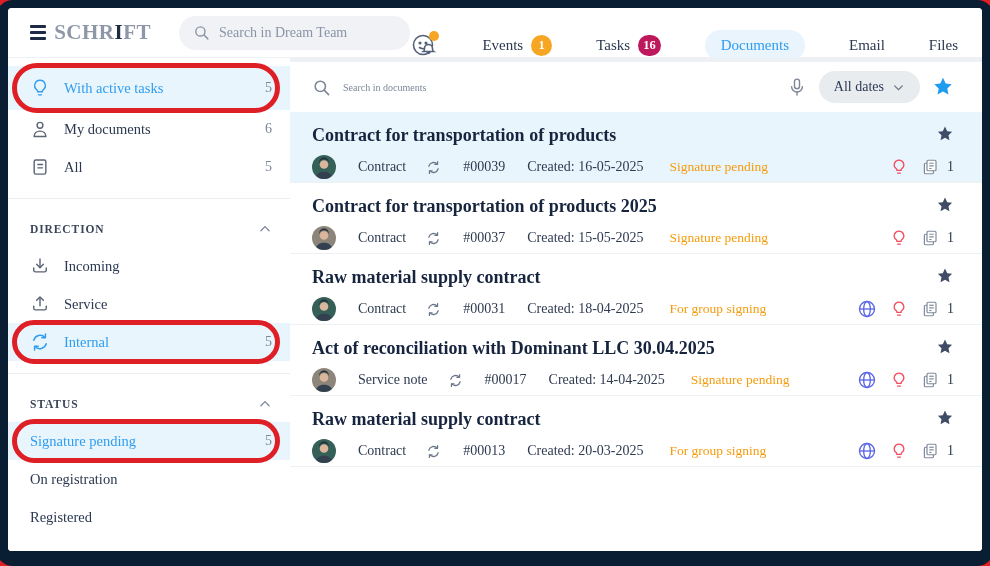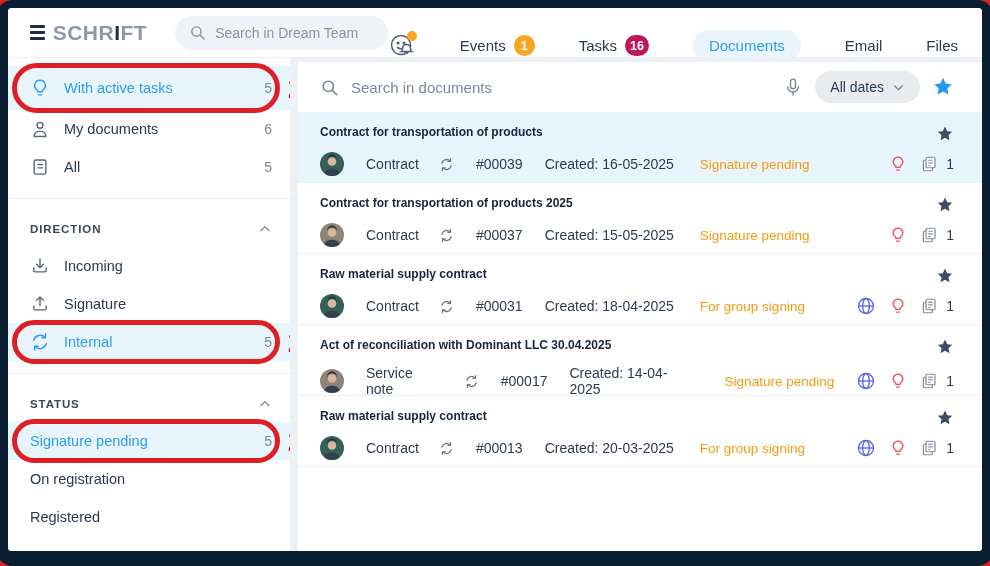--- a/index.html
+++ b/index.html
@@ -1,69 +1,69 @@
 <!DOCTYPE html>
 <html style="--accent: #2e9df0; --anno: #de1f26; --badge-orange: #f7a623; --badge-green: #2cbe9b; --status-orange: #f59b0c; --star-blue: #1f9cf0;"><head>
 <meta charset="utf-8">
 <style>
   * { margin:0; padding:0; box-sizing:border-box; }
   html,body { width:990px; height:566px; }
   body { font-family:"Liberation Sans","DejaVu Sans",sans-serif; background:#0a1e33; }
   .page { position:relative; width:990px; height:566px; background:#0a1e33; padding:8px 8px 15px 8px; }
-  .window { width:100%; height:100%; background:#fff; border-radius:4px; overflow:hidden; display:flex; flex-direction:column; }
+  .window { width:100%; height:100%; background:#fff; border-radius:4px; overflow:hidden; display:flex; flex-direction:column;font-family:Liberation Serif, serif; }
 
   
   .topbar { flex:none; height:50px; display:flex; align-items:center; padding:0 24px 0 22px; background:#fff; border-bottom:1px solid #edf0f4; }
   .burger { width:20px; display:flex; flex-direction:column; gap:3px; cursor:pointer; }
   .burger i { display:block; height:3px; background:#1d2b47; border-radius:1px; }
   .logo { margin-left:8px; font-size:21px; font-weight:700; letter-spacing:.5px; color:#8d97a8; }
   .logo .mid { color:#1d2b47; }
   .top-search { margin-left:28px; width:280px; height:34px; background:#f0f2f5; border-radius:17px; display:flex; align-items:center; padding:0 14px; gap:9px; color:#8a94a6; }
   .top-search input { border:none; outline:none; background:transparent; font-size:14px; color:#8b5cf6; width:100%; font-family:inherit; }
   .top-search input::placeholder { color:#8a94a6; }
   .topnav { margin-left:auto; display:flex; align-items:center; gap:44px;margin-top:26px; }
   .notif { position:relative; width:28px; height:28px; color:#55617a; cursor:pointer; }
   .notif .dot { position:absolute; top:-1px; right:-1px; width:10px; height:10px; border-radius:50%; background:var(--badge-orange); }
   .nav-item { display:flex; align-items:center; gap:8px; font-size:15px; color:#2b3950; cursor:pointer; white-space:nowrap; }
   .nav-item .badge { min-width:21px; height:21px; border-radius:11px; color:#fff; font-size:12.5px; display:flex; align-items:center; justify-content:center; padding:0 5px; font-weight:700; }
   .nav-item.pill { background:#e9f4fd; color:var(--accent); padding:7px 16px; border-radius:17px; }
 
   
   .content { flex:1; display:flex; background:#edf1f5; min-height:0; }
-  .sidebar { flex:none; width:282px; background:#fff; margin-right:8px; padding-top:8px; overflow:hidden; }
+  .sidebar { flex:none; width:282px; background:#fff; margin-right:0; padding-top:8px; overflow:hidden; }
   .main { flex:1; background:#fff; margin-top:4px; display:flex; flex-direction:column; min-width:0; }
 
   
   .side-item { position:relative; height:38px; display:flex; align-items:center; padding:0 18px 0 22px; gap:14px; font-size:14.5px; color:#2a3850; cursor:pointer; }
   .side-item .icon { flex:none; width:20px; height:20px; color:#5b6575; }
   .side-item .icon svg { width:20px; height:20px; display:block; }
   .side-item .count { margin-left:auto; font-size:14px; color:#7c8798; }
   .side-item.active { background:#e9f5fd; color:var(--accent); }
   .side-item.active .icon { color:var(--accent); }
   .side-item.tall { height:44px; }
   .side-divider { height:1px; background:#e9edf1; margin:12px 0; }
   .sec-header { height:36px; display:flex; align-items:center; justify-content:space-between; padding:0 18px 0 22px; font-size:11.5px; font-weight:700; letter-spacing:.9px; color:#3a4559; }
   .sec-header .chev { color:#7c8798; width:14px; height:14px; }
 
   
   .doc-search { flex:none; height:50px; display:flex; align-items:center; gap:12px; padding:0 28px 0 22px; }
   .doc-search .sicon { width:19px; height:19px; color:#7d8798; flex:none; }
-  .doc-search input { flex:1; border:none; outline:none; font-size:15px; color:#a16207; font-family:inherit; min-width:0; }
+  .doc-search input { flex:1; border:none; outline:none; font-size:10px; color:#a16207; font-family:inherit; min-width:0; }
   .doc-search input::placeholder { color:#7d8798; }
   .mic { width:20px; height:20px; color:#7d8798; flex:none; cursor:pointer; }
   .dates-pill { flex:none; display:flex; align-items:center; gap:8px; background:#e9ecef; border-radius:17px; padding:8px 15px; font-size:14px; color:#2a3a55; cursor:pointer; }
   .dates-pill .chev { width:13px; height:13px; color:#6b7686; }
   .fav-filter { flex:none; width:22px; height:22px; color:var(--star-blue); cursor:pointer; }
 
   
   .doc-list { flex:1; display:flex; flex-direction:column; }
   .doc-row { flex:none; height:71px; padding:13px 28px 0 22px; border-bottom:1px solid #eef1f4; background:#fff; }
   .doc-row.highlighted { background:#e9f5fd; }
   .doc-row .line1 { display:flex; align-items:flex-start; }
-  .doc-title { font-size:12px; font-weight:700; color:#16243e; }
+  .doc-title { font-size:18px; font-weight:700; color:#16243e; }
   .row-star { margin-left:auto; width:18px; height:18px; color:#3f4c66; cursor:pointer; }
   .doc-row .line2 { margin-top:9px; display:flex; align-items:center; gap:22px; font-size:14px; color:#2e3a50; }
   .avatar { flex:none; width:24px; height:24px; border-radius:50%; overflow:hidden; display:block; }
   .loop-ic { width:15px; height:15px; color:#6b7689; margin-left:-2px; }
   .doc-status { font-size:13.5px; color:var(--status-orange); margin-left:4px; white-space:nowrap; }
   .row-icons { margin-left:auto; display:flex; align-items:center; gap:13px; }
   .gicon { width:20px; height:20px; color:#5a65e8; cursor:pointer; }
   .bicon { width:18px; height:18px; color:#f54b5e; cursor:pointer; }
   .cicon { width:18px; height:18px; color:#808a9b; cursor:pointer; }
   .copies { font-size:14px; color:#2e3a50; margin-left:-5px; }
@@ -226,21 +226,21 @@
       
       
       
       <span><svg viewBox="0 0 24 24" fill="none" stroke="currentColor" stroke-width="1.7" stroke-linecap="round" stroke-linejoin="round">
                         <line x1="12" y1="14" x2="12" y2="4"></line>
                         <polyline points="8 7.5 12 3.5 16 7.5"></polyline>
                         <path d="M4.5 14.5v2.5a2 2 0 0 0 2 2h11a2 2 0 0 0 2-2v-2.5"></path>
                       </svg></span>
       
     </span>
-    <span>Signature</span>
+    <span>Service</span>
 
   </div>
                 <div class="side-item active annotated">
     <span class="icon">
       
       
       
       
       
       <span><svg viewBox="0 0 24 24" fill="none" stroke="currentColor" stroke-width="1.8" stroke-linecap="round" stroke-linejoin="round">

